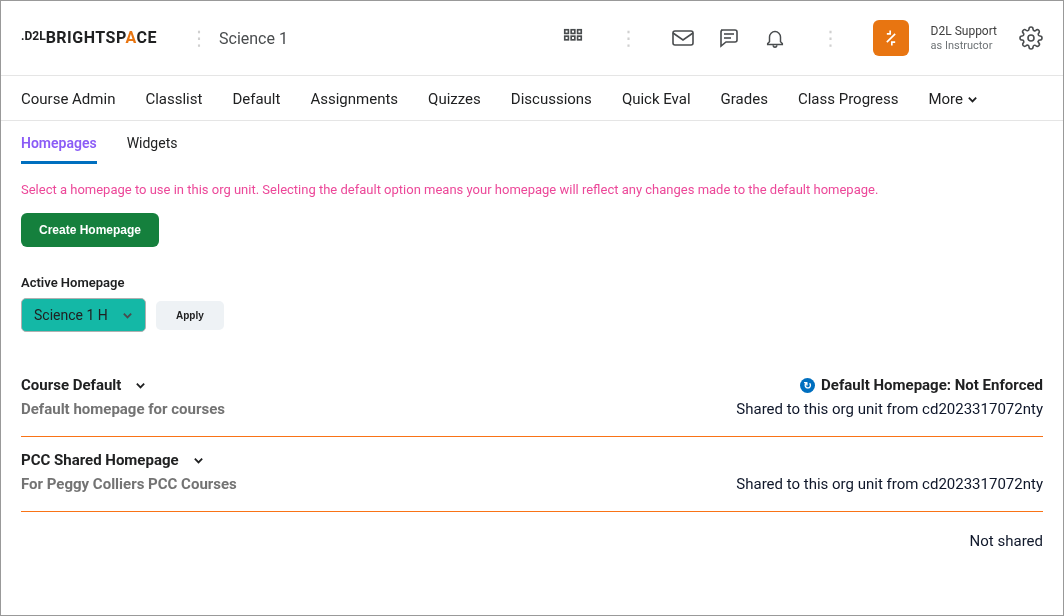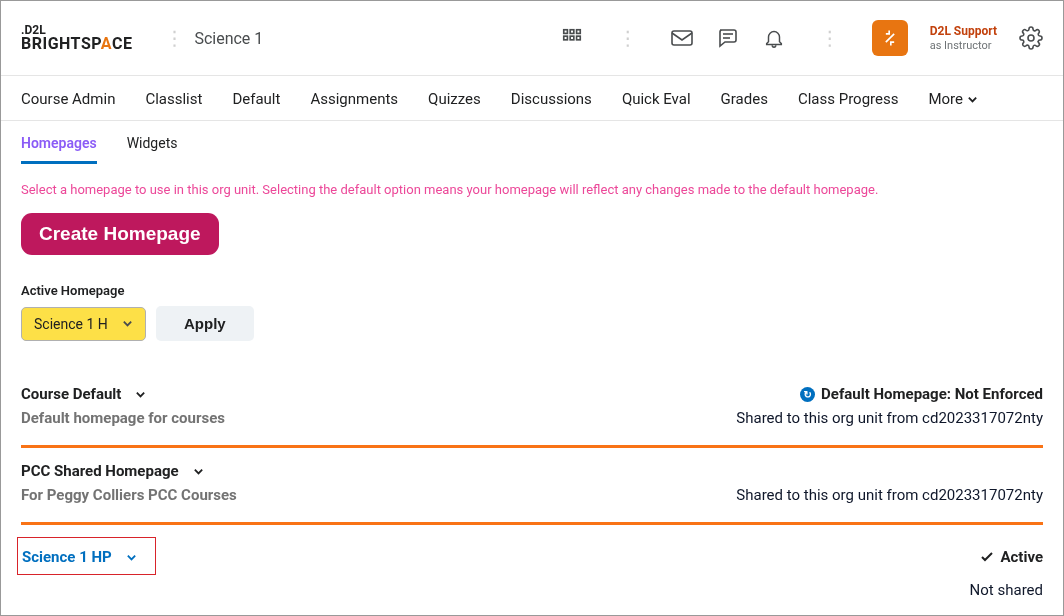--- a/index.html
+++ b/index.html
@@ -14,21 +14,20 @@
     }
     .topbar {
       display: flex;
       align-items: center;
       padding: 12px 20px;
       border-bottom: 1px solid #e5e5e5;
       height: 75px;
     }
     .logo {
       display: flex;
-      flex-direction: column;
       font-weight: 700;
       line-height: 1;
       margin-right: 20px;
     }
     .logo-top { font-size: 12px; text-align: left; }
     .logo-bottom { font-size: 16px; letter-spacing: 0.5px; }
     .logo-bottom .orange { color: #e87511; }
     .vsep {
       color: #d0d0d0;
       margin: 0 12px;
@@ -45,21 +44,21 @@
       cursor: pointer;
     }
     .orange-square {
       width: 36px; height: 36px;
       background: #e87511;
       border-radius: 6px;
       display: inline-flex; align-items: center; justify-content: center;
       color: #fff;
     }
     .user-block { display: flex; flex-direction: column; font-size: 12px; line-height: 1.2; }
-    .user-name { font-weight: 700; color: #c2410c; }
+    .user-name { font-weight: 400; color: #404040; }
     .user-role { font-size: 11px; color: #6e7376; }
     
     .mainnav {
       display: flex;
       gap: 30px;
       padding: 14px 20px 12px 20px;
       border-bottom: 1px solid #e5e5e5;
       font-size: 15px;
     }
     .mainnav-item { color: #202122; cursor: pointer; display: flex; align-items: center; gap: 4px; }
@@ -74,60 +73,60 @@
     .subnav-item.active {
       color: #8b5cf6;
       font-weight: 600;
       border-bottom: 3px solid #006fbf;
     }
     
     .content { padding: 18px 20px 0 20px; }
     .help-text { color: #ec4899; font-size: 13px; margin-bottom: 16px; }
     
     .btn-primary {
-      background: #be185d;
+      background: #15803d;
       color: #fff;
       border: none;
       padding: 10px 18px;
-      border-radius: 11px;
-      font-size: 19px;
+      border-radius: 6px;
+      font-size: 12px;
       font-weight: 600;
       cursor: pointer;
     }
     
     .section-label { font-size: 13px; font-weight: 600; margin: 28px 0 8px 0; }
     .form-row { display: flex; gap: 10px; align-items: center; }
     .select-box {
       border: 1px solid #b0b0b0;
       border-radius: 5px;
       padding: 8px 12px;
       display: flex;
       align-items: center;
       gap: 14px;
       font-size: 14px;
       cursor: pointer;
-      background: #fde047;
+      background: #14b8a6;
       min-width: 125px;
       justify-content: space-between;
     }
     .btn-secondary {
       background: #eef2f5;
       border: none;
-      padding: 9px 28px;
+      padding: 9px 20px;
       border-radius: 5px;
-      font-size: 15px;
+      font-size: 10px;
       font-weight: 600;
       cursor: pointer;
       color: #202122;
     }
     
     .hp-list { margin-top: 30px; }
     .hp-item {
       padding: 14px 0 18px 0;
-      border-top: 3px solid #f97316;
+      border-top: 1px solid #f97316;
     }
     .hp-item:first-child { border-top: none; }
     .hp-head { display: flex; align-items: center; justify-content: space-between; }
     .hp-title-wrap { display: flex; align-items: center; gap: 14px; cursor: pointer; justify-content: center; }
     .hp-title { font-size: 15px; font-weight: 700; color: #202122; }
     .hp-title.linked { color: #006fbf; }
     .hp-sub { display: flex; justify-content: space-between; margin-top: 6px; font-size: 15px; color: #202122; }
     .hp-desc { color: #737373; font-weight: bold; }
     .hp-right { text-align: right; color: #0f172a; }
     .hp-status { font-weight: 700; display: flex; align-items: center; gap: 6px; font-size: 15px;}
@@ -297,36 +296,20 @@
             </svg>
         </div>
       </div>
       <div class="hp-sub">
         <span class="hp-desc">For Peggy Colliers PCC Courses</span>
         <span class="hp-right">Shared to this org unit from cd2023317072nty</span>
       </div>
     </div>
 
     <div class="hp-item last">
-      <div class="hp-head">
-        <div class="highlight-box">
-        <div class="hp-title-wrap">
-          <span class="hp-title linked">Science 1 HP</span>
-          <svg class="chev" viewBox="0 0 12 12">
-                <path d="M2 4l4 4 4-4" fill="none" stroke="#006fbf" stroke-width="2"></path>
-              </svg>
-        </div>
-        </div>
-        <div class="hp-status">
-          <svg class="check-icon" viewBox="0 0 14 14">
-              <path d="M2 7l3 3 7-7" fill="none" stroke="#202122" stroke-width="2"></path>
-            </svg>
-          <span>Active</span>
-        </div>
-      </div>
       <div class="hp-sub">
         <span class="hp-desc"></span>
         <span class="hp-right">Not shared</span>
       </div>
     </div>
 
   </div>
 </div>
 
 </body></html>

